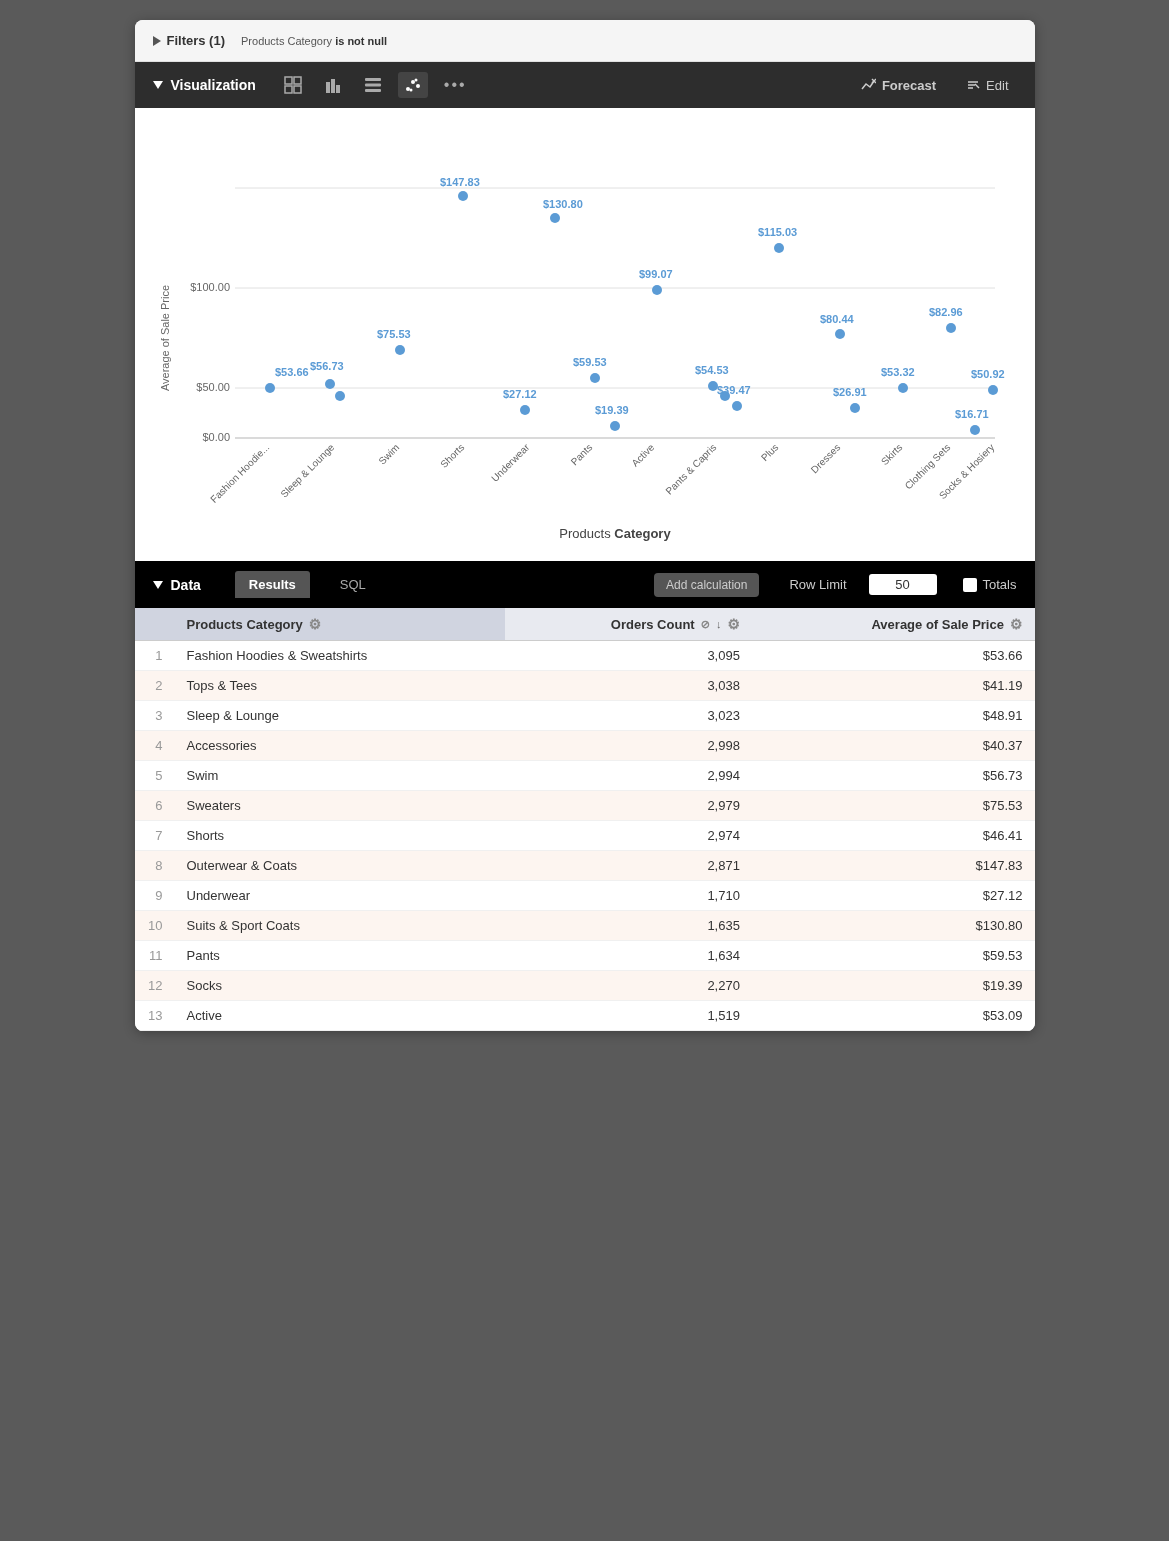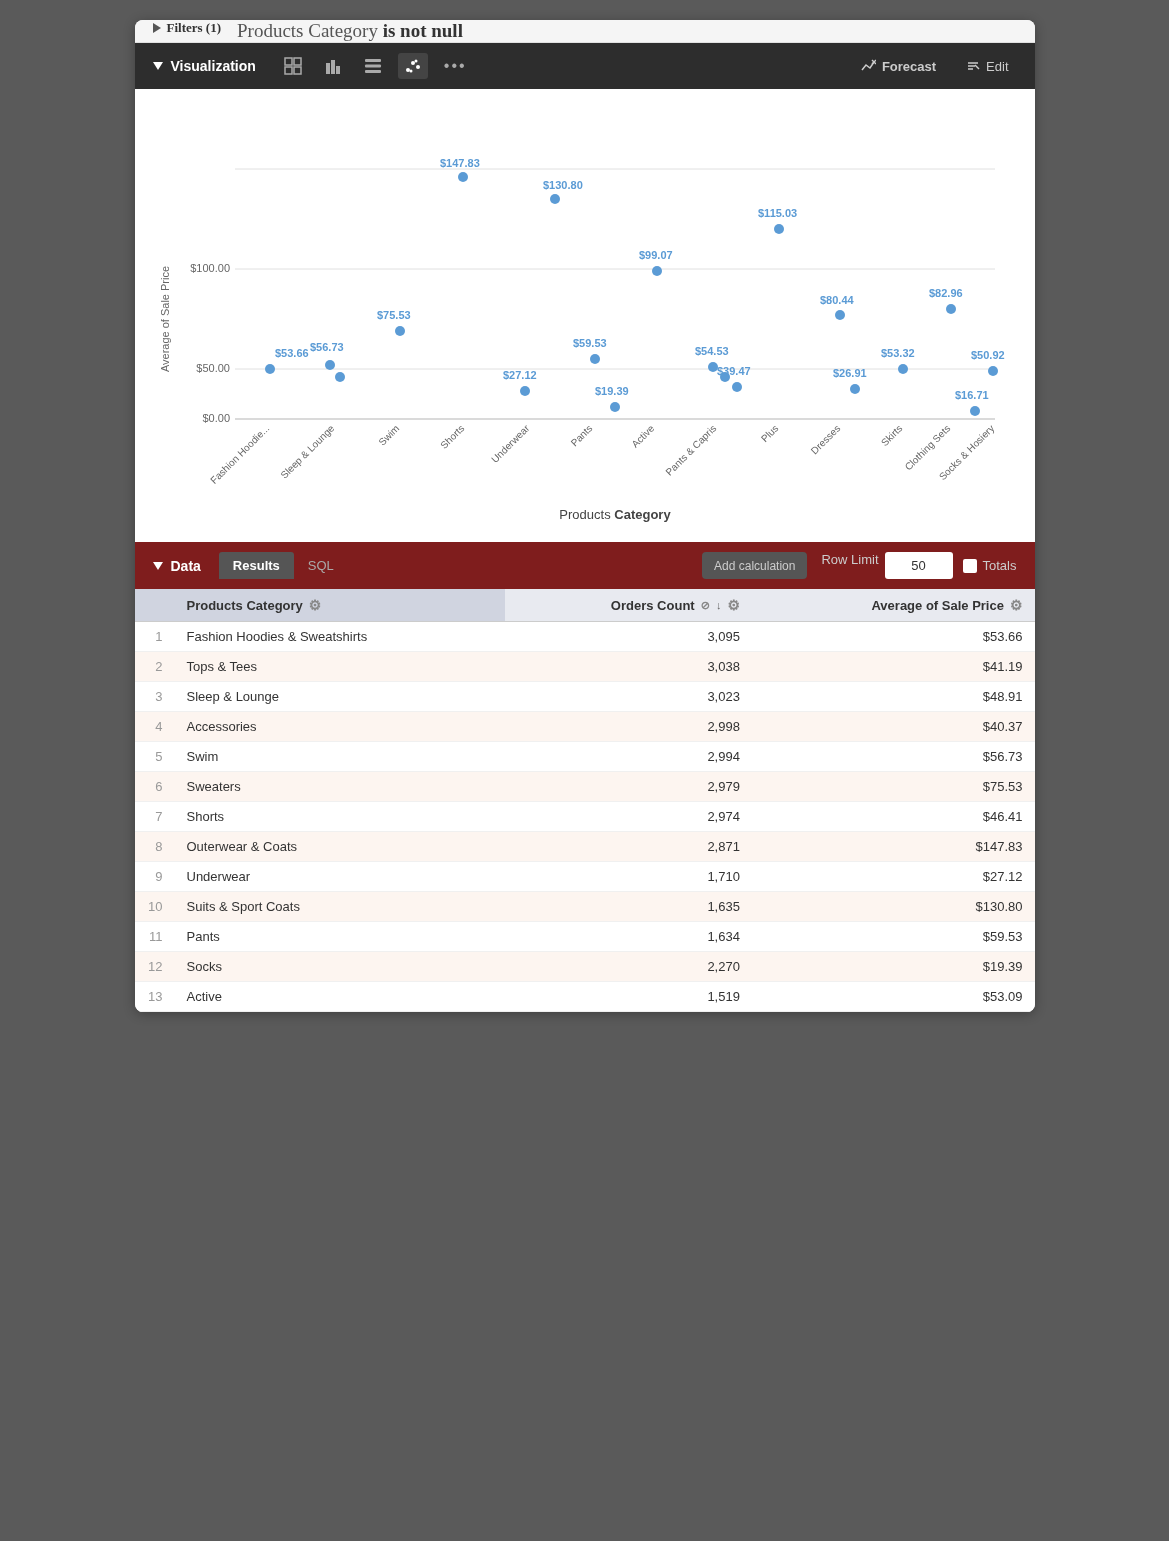--- a/index.html
+++ b/index.html
@@ -16,43 +16,42 @@
       background: #fff;
       border-radius: 8px;
       width: 900px;
       overflow: hidden;
       box-shadow: 0 2px 12px rgba(0,0,0,0.3);
     }
     
     .filters-bar {
       background: #f5f5f5;
       border-bottom: 1px solid #e0e0e0;
-      padding: 0 18px;
-      display: flex;
-      align-items: flex-start;
+      padding: 13px 18px;
+      display: flex;
+      align-items: center;
       gap: 16px;
-      font-family: Liberation Serif, serif;
     }
     .filters-label {
       display: flex;
       align-items: center;
       gap: 6px;
       font-weight: 700;
       color: #333;
     }
     .filter-triangle {
       width: 0; height: 0;
       border-top: 5px solid transparent;
       border-bottom: 5px solid transparent;
       border-left: 8px solid #555;
       display: inline-block;
     }
     .filter-text {
       color: #555;
-      font-size: 19px;
+      font-size: 11px;
     }
     .filter-text strong { color: #333; }
 
     
     .viz-header {
       background: #2d2d2d;
       color: #fff;
       padding: 10px 18px;
       display: flex;
       align-items: center;
@@ -125,25 +124,26 @@
       padding: 20px 10px 10px 10px;
       background: #fff;
       position: relative;
     }
     .chart-svg-container {
       width: 100%;
     }
 
     
     .data-header {
-      background: #7f1d1d;
+      background: #000000;
       color: #fff;
       padding: 10px 18px;
       display: flex;
-      gap: 0;
+      align-items: center;
+      gap: 16px;
     }
     .data-title {
       display: flex;
       align-items: center;
       gap: 8px;
       font-size: 14px;
       font-weight: 600;
       margin-right: 4px;
     }
     .data-triangle {

